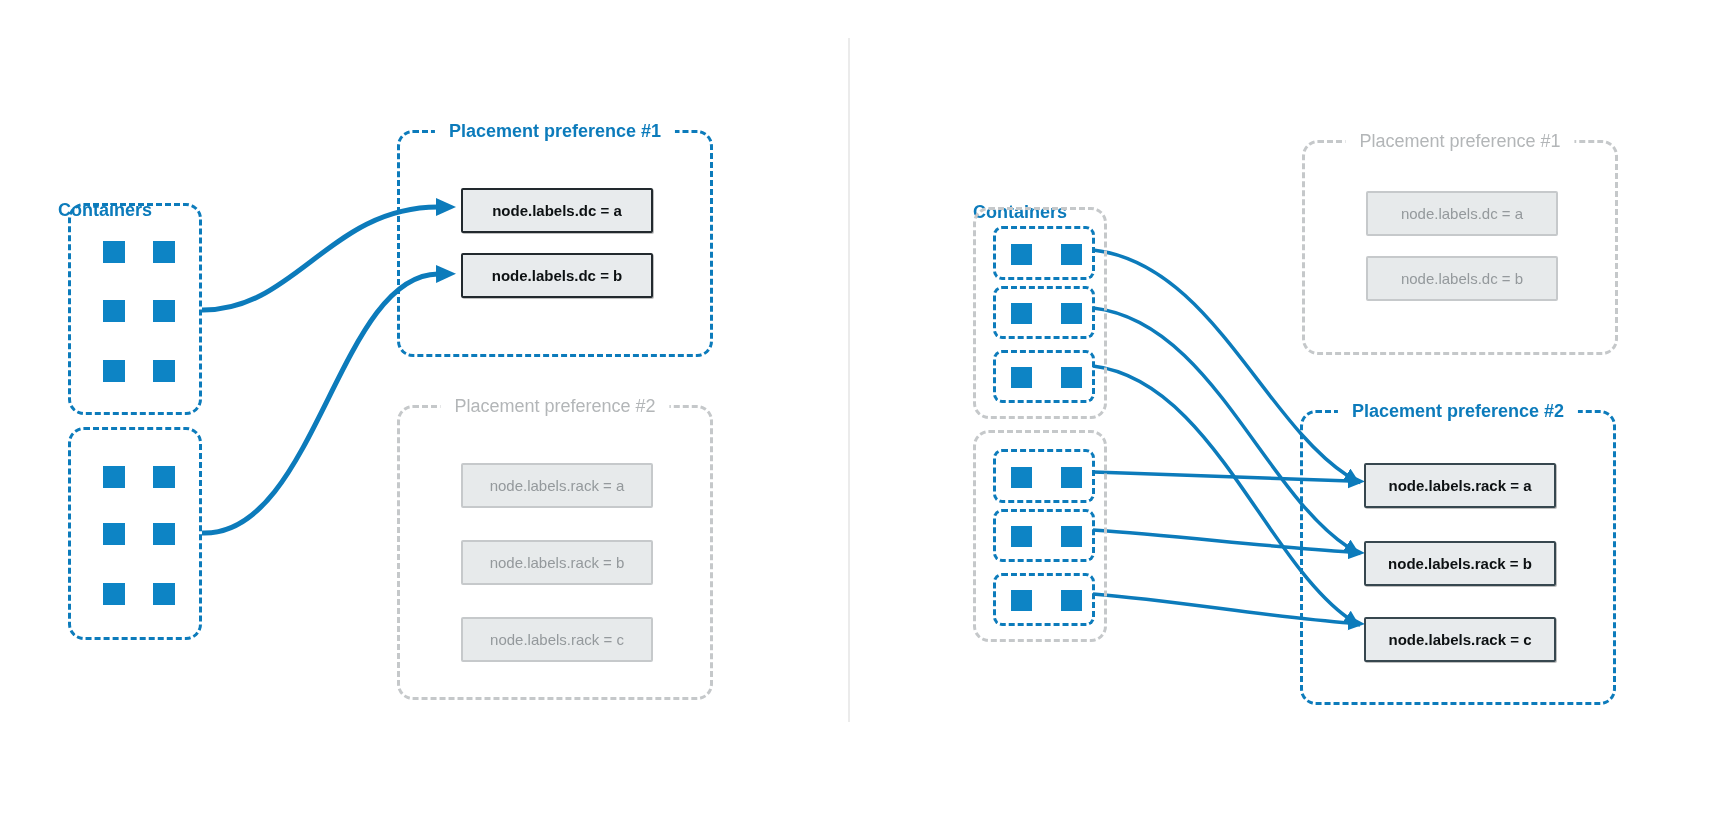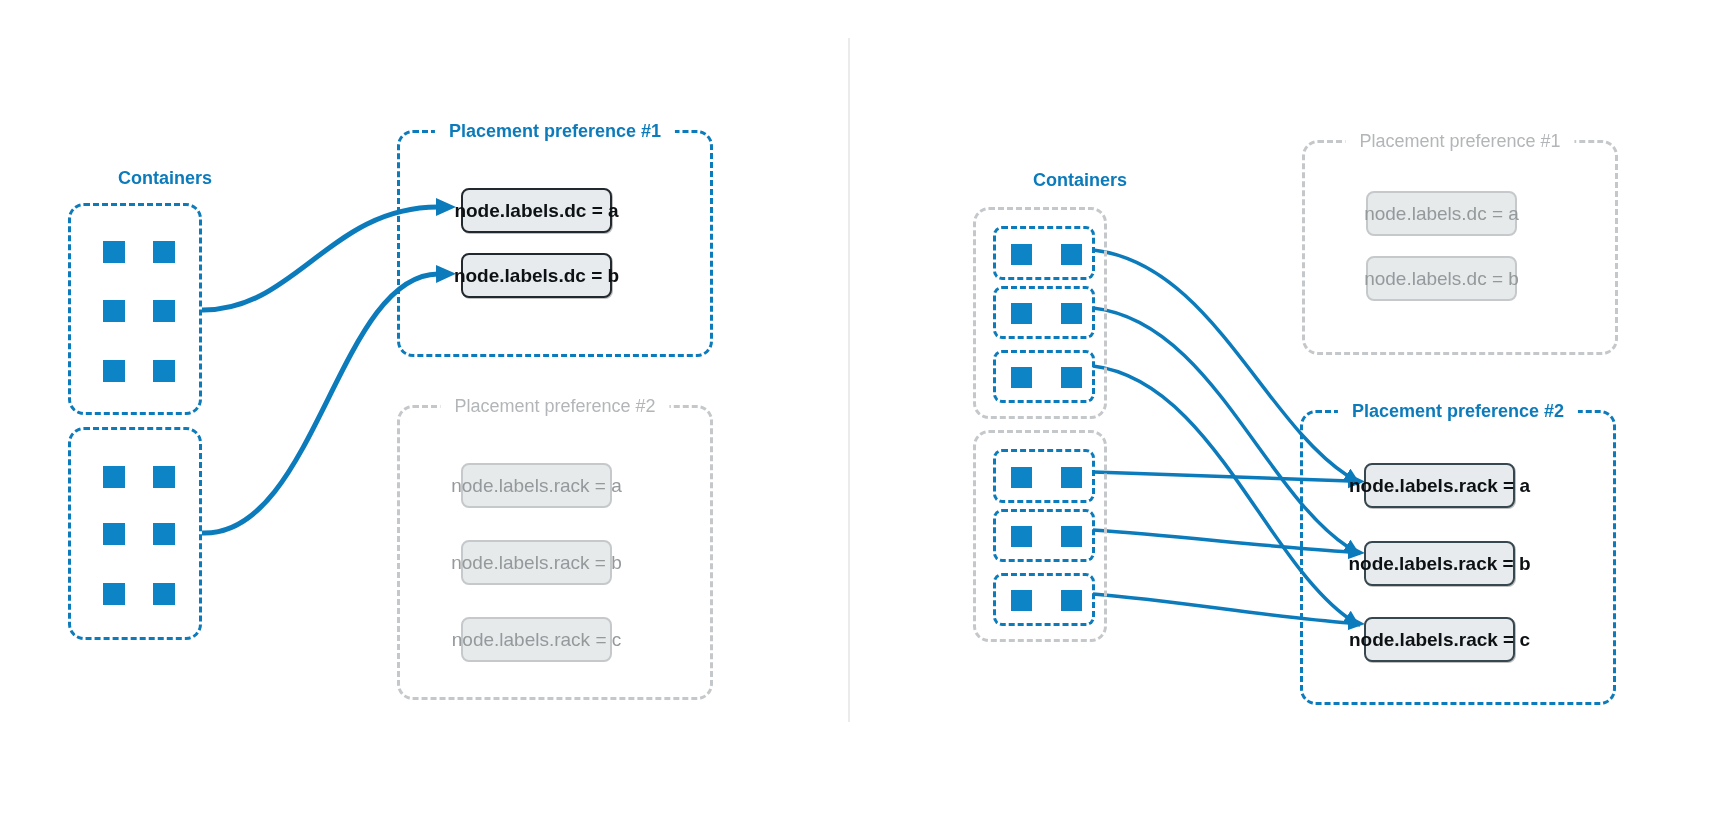--- a/index.html
+++ b/index.html
@@ -1,37 +1,37 @@
 <!DOCTYPE html>
 <html><head>
 <meta charset="utf-8">
 <style>
   html,body{margin:0;padding:0;background:#ffffff;}
   body{font-family:"Liberation Sans", sans-serif;}
   .canvas{position:relative;width:1717px;height:838px;background:#fff;overflow:hidden;}
   .arrows{position:absolute;left:0;top:0;width:1717px;height:838px;pointer-events:none;}
   .divider{position:absolute;left:848px;top:38px;width:2px;height:684px;background:#ebebeb;}
 
-  .containers-label{position:absolute;width:154px;text-align:right;font-size:18px;font-weight:700;color:#0c7bbb;}
+  .containers-label{position:absolute;width:154px;text-align:left;font-size:18px;font-weight:700;color:#0c7bbb;margin-top:32px;}
 
   .cgroup{position:absolute;border:3px dashed #0c7bbb;border-radius:16px;box-sizing:border-box;}
   .cgroup.gray{border-color:#c5c8ca;}
   .subgroup{position:absolute;border:3px dashed #0c7bbb;border-radius:9px;box-sizing:border-box;}
   .sq{position:absolute;background:#0d84c5;}
   .sq22{width:22px;height:22px;}
   .sq21{width:21px;height:21px;}
 
   .pref{position:absolute;border:3px dashed #0c7bbb;border-radius:16px;box-sizing:border-box;text-decoration:underline;}
   .pref.inactive{border-color:#c5c8ca;}
   .pref-title{position:absolute;top:0;left:50%;transform:translate(-50%,-58%);background:#ffffff;
     padding:0 14px;font-size:18px;font-weight:700;color:#0c7bbb;white-space:nowrap;}
   .pref.inactive .pref-title{color:#b3b6b8;font-weight:400;}
 
-  .node-box{position:absolute;left:61px;width:151px;height:45px;border-radius:8px;box-sizing:border-box;
-    display:flex;align-items:center;justify-content:center;font-size:19px;white-space:nowrap;}
+  .node-box{position:absolute;left:61px;width:192px;height:45px;border-radius:2px;box-sizing:border-box;
+    display:flex;align-items:center;justify-content:center;font-size:15px;white-space:nowrap;}
   .node-box.active{background:#e8ebed;border:2px solid #22292e;color:#0d1113;font-weight:700;
     box-shadow:1px 1px 0 rgba(0,0,0,0.25);}
   .node-box.active.slate{border-color:#37474f;}
   .node-box.inactive{background:#e7eaeb;border:2px solid #c6c9cb;color:#94999c;font-weight:400;}
 </style>
 </head>
 <body>
 
 <div class="canvas">
 

